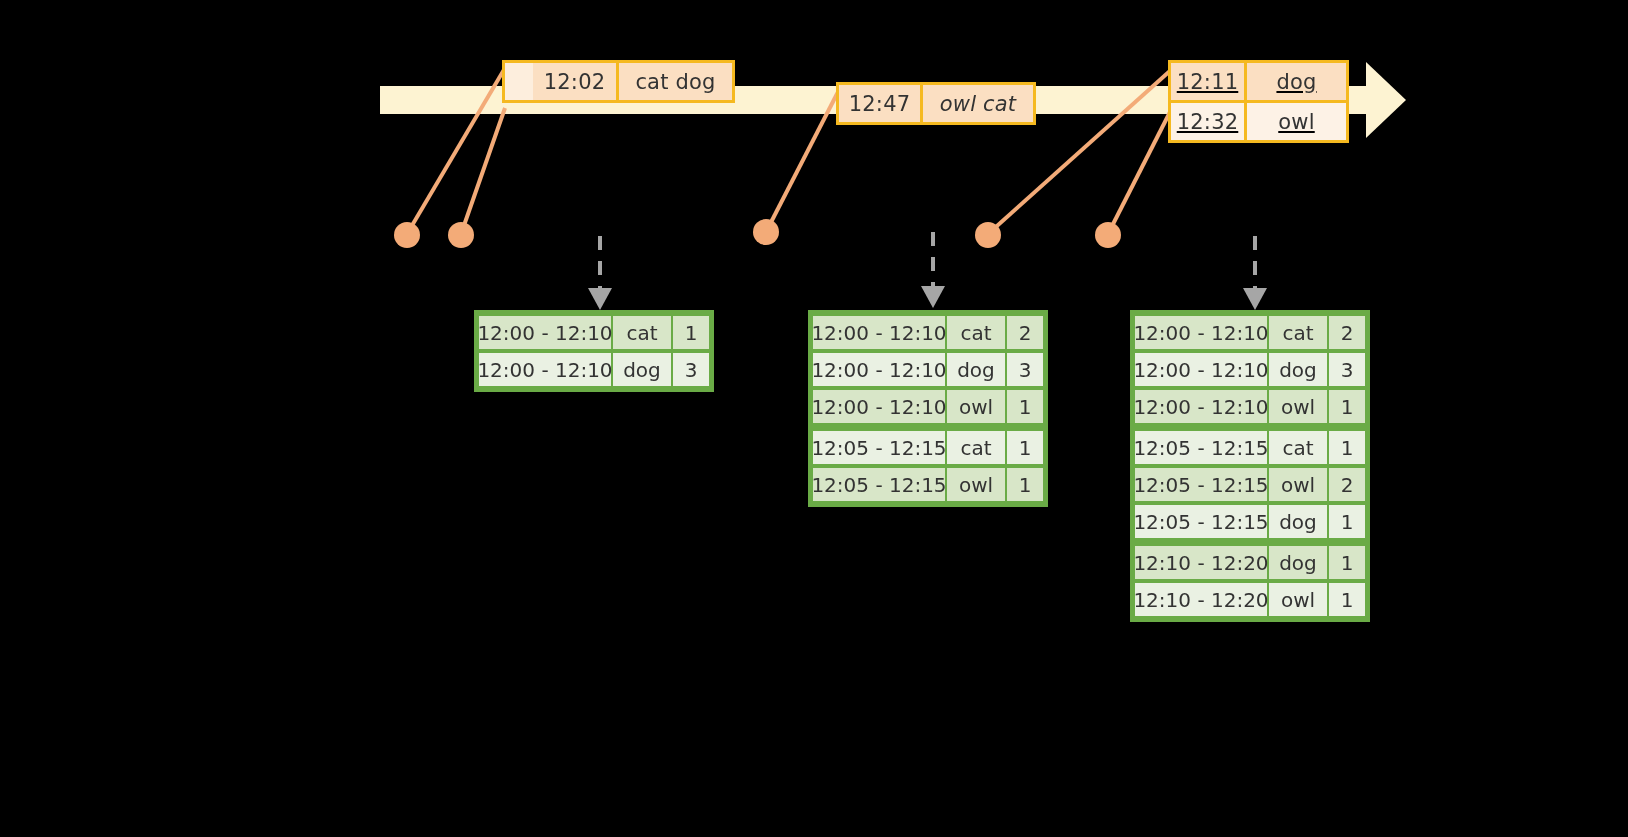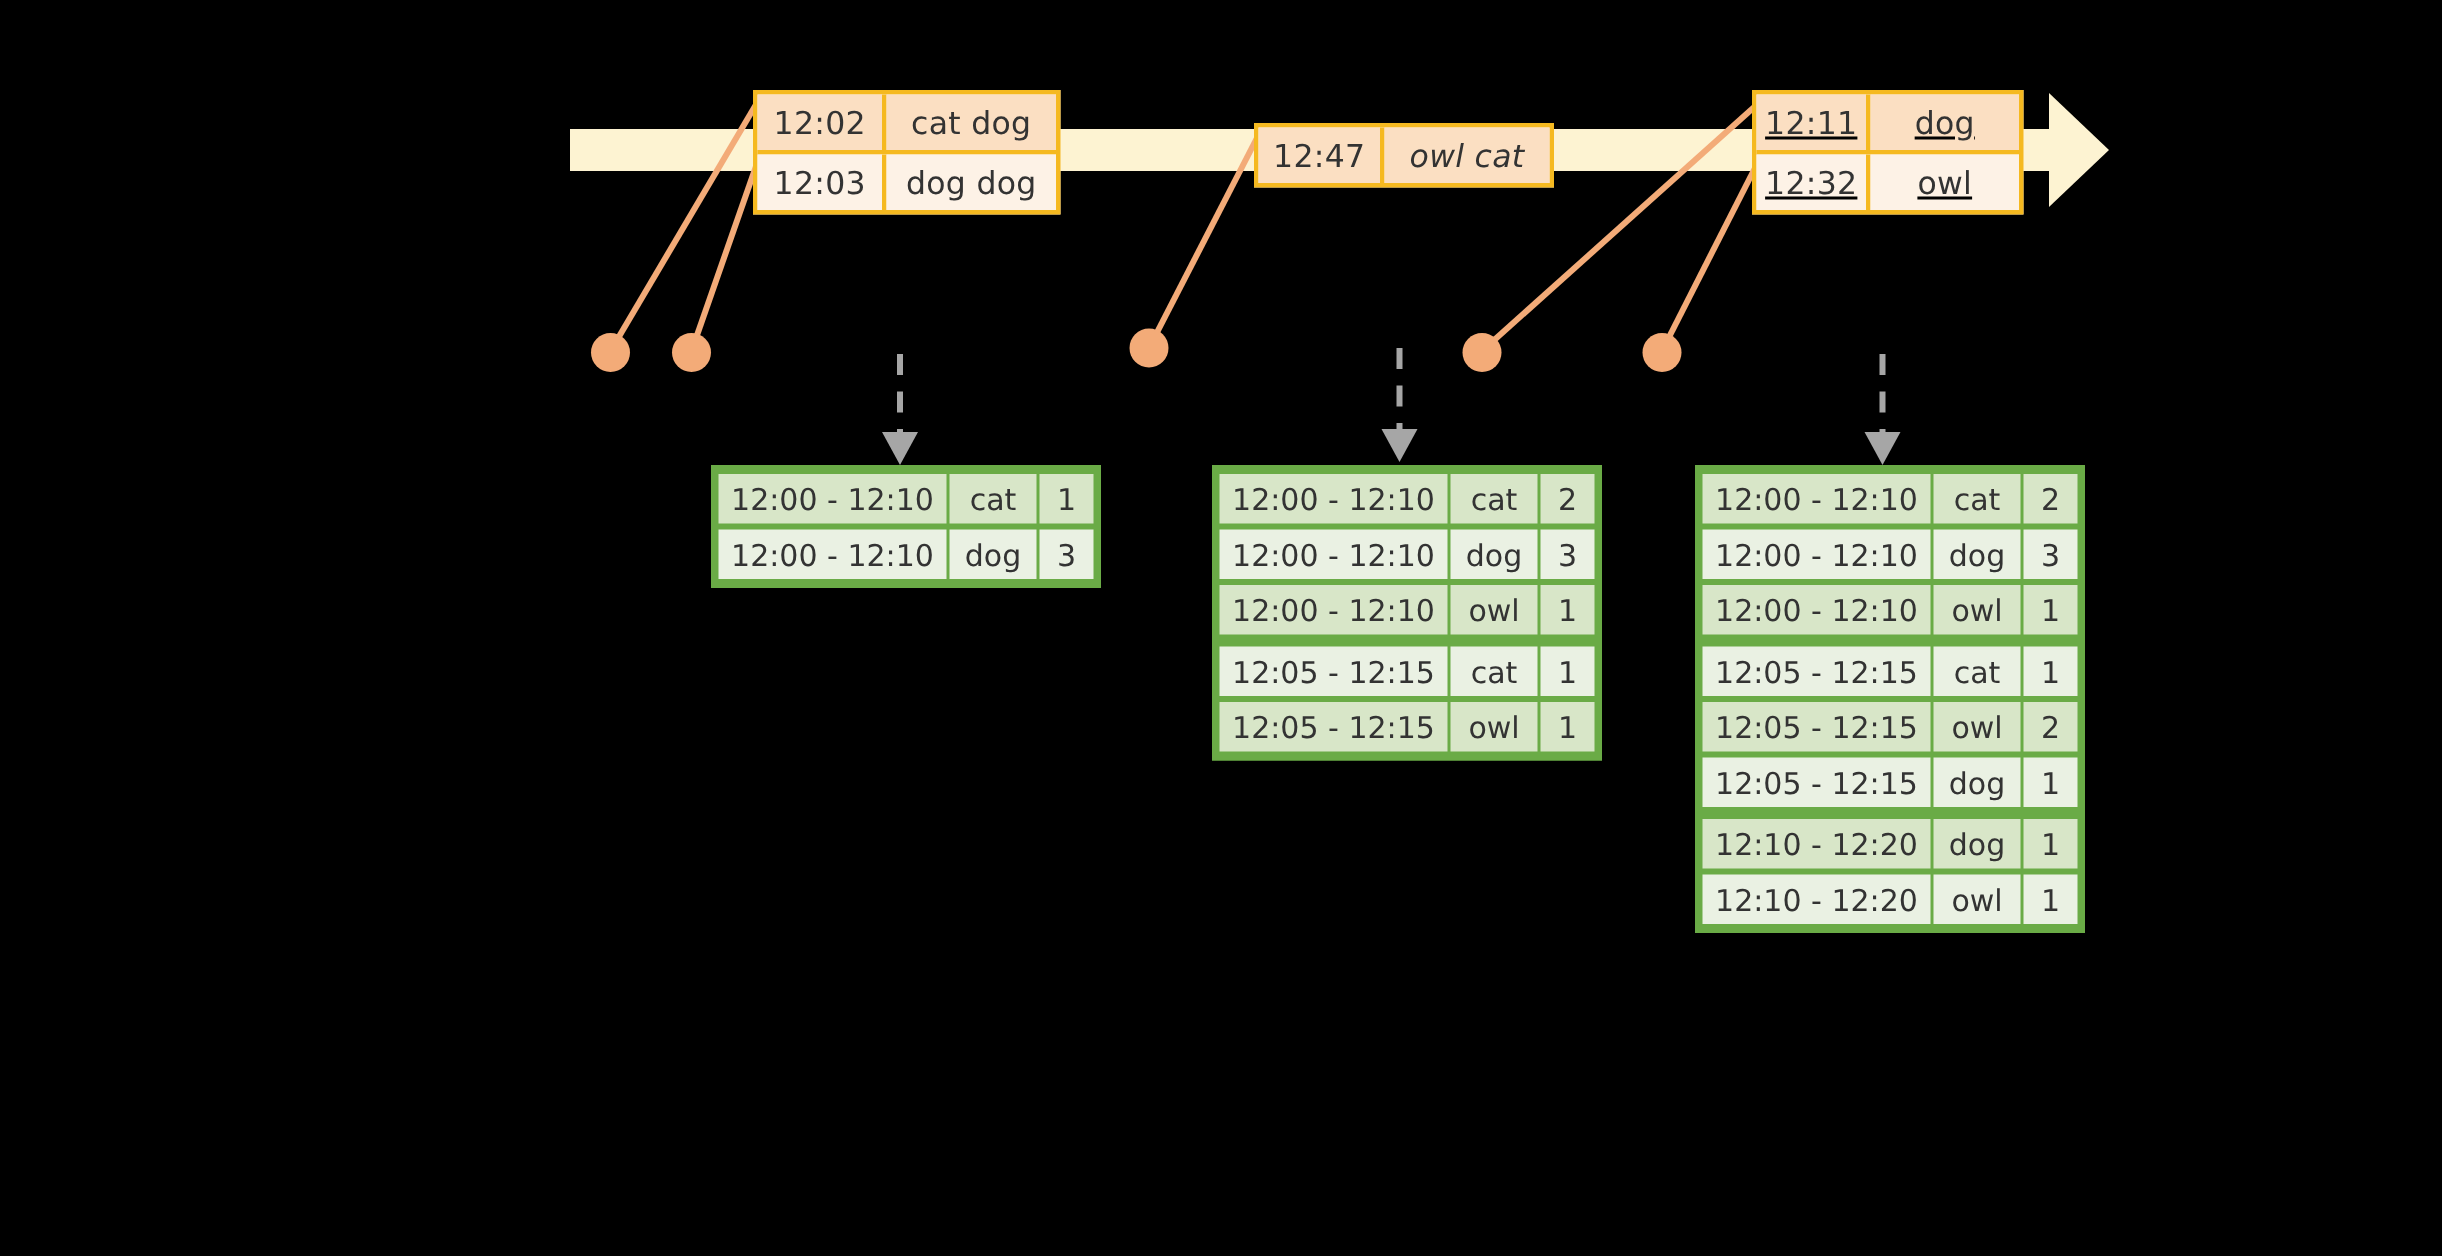--- a/index.html
+++ b/index.html
@@ -60,21 +60,21 @@
     justify-content: center;
     font-size: 21px;
     color: #333333;
     letter-spacing: .2px;
     height: 37px;
     white-space: nowrap;
   }
   .evt-cell.time { width: 86px; border-right: 3px solid #f5b920; }
   .evt-cell.val  { width: 110px; }
 
-  #evt1 { left: 502px; top: 60px; }
+  #evt1 { left: 502px; top: 60px; padding-left: 28px; }
   #evt1 .evt-cell.val { width: 113px; }
   #evt2 { left: 836px; top: 82px; }
   #evt2 .evt-cell.time { width: 84px; }
   #evt2 .evt-cell.val { width: 110px; font-style: italic; }
   #evt3 { left: 1168px; top: 60px; text-decoration: underline; }
   #evt3 .evt-cell.time { width: 76px; }
   #evt3 .evt-cell.val { width: 99px; }
 
   
   .dot {
@@ -104,21 +104,21 @@
     box-sizing: border-box;
     height: 33px;
     display: flex;
     align-items: center;
     justify-content: center;
     font-size: 20px;
     color: #333333;
     white-space: nowrap;
     margin: 2px 1px;
   }
-  .res-cell.win { width: 152px; }
+  .res-cell.win { width: 132px; }
   .res-cell.key { width: 58px; }
   .res-cell.cnt { width: 36px; }
   .res-row.grp-end { border-bottom: 4px solid #6aab46; }
 
   #tbl1 { left: 474px; top: 310px; }
   #tbl2 { left: 808px; top: 310px; }
   #tbl3 { left: 1130px; top: 310px; }
 </style>
 </head>
 <body>
@@ -149,24 +149,20 @@
   <div class="dot" style="left:448px;  top:222px;"></div>
   <div class="dot" style="left:753px;  top:219px;"></div>
   <div class="dot" style="left:975px;  top:222px;"></div>
   <div class="dot" style="left:1095px; top:222px;"></div>
 
   <div class="evt-group" id="evt1">
     <div class="evt-row shade">
       <div class="evt-cell time">12:02</div>
       <div class="evt-cell val">cat dog</div>
     </div>
-    <div class="evt-row light">
-      <div class="evt-cell time">12:03</div>
-      <div class="evt-cell val">dog dog</div>
-    </div>
   </div>
 
   <div class="evt-group" id="evt2">
     <div class="evt-row shade">
       <div class="evt-cell time">12:47</div>
       <div class="evt-cell val">owl cat</div>
     </div>
   </div>
 
   <div class="evt-group" id="evt3">

